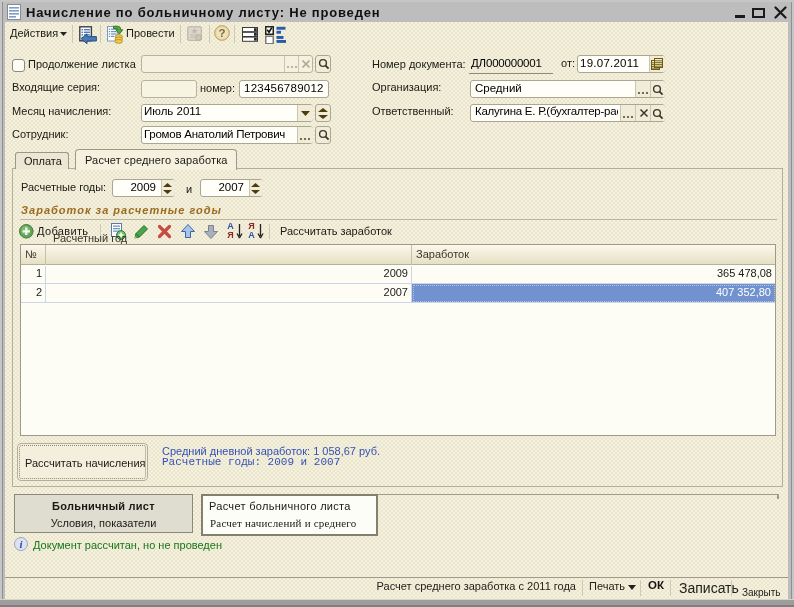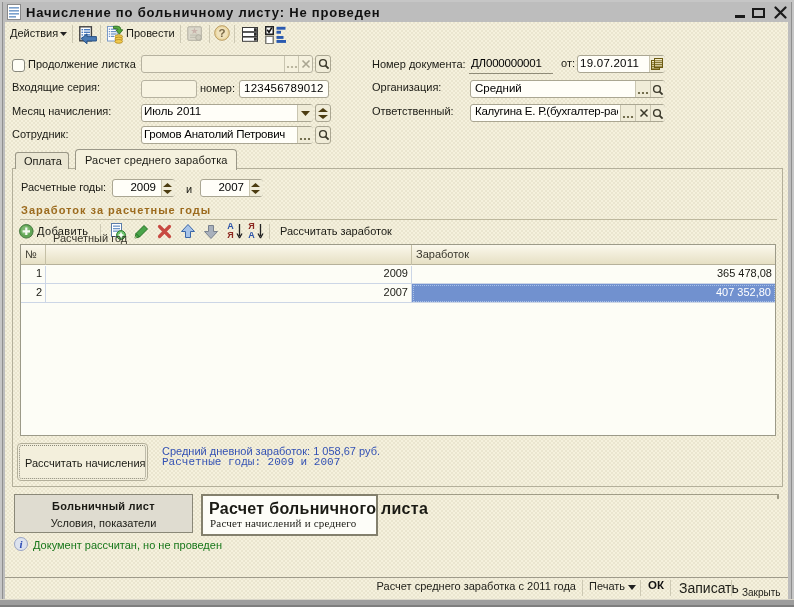--- a/index.html
+++ b/index.html
@@ -242,21 +242,21 @@
     </svg>
   <div class="lab" style="left:186px;top:183px;">и</div>
   <div class="fld" style="left:200px;top:179px;width:63px;height:18px;"></div>
   <div class="abs val" style="left:200px;top:181px;width:44px;text-align:right;">2007</div>
   <div class="abs" style="left:249px;top:180px;width:13px;height:16px;background:#f0ecd8;border-left:1px solid #c9c5b0;border-radius:0 2px 2px 0;"></div>
   <svg class="abs" style="left:251px;top:183px" width="9" height="11">
       <path d="M0 4 L9 4 L4.5 0 Z" fill="#4c3c10"></path>
       <path d="M0 7 L9 7 L4.5 11 Z" fill="#4c3c10"></path>
     </svg>
 
-  <div class="abs" style="left:21px;top:204px;font-size:11px;font-weight:bold;color:#9c6b1e;letter-spacing:1px;">Заработок за расчетные годы</div>
+  <div class="abs" style="left:21px;top:204px;font-size:11px;font-weight:bold;color:#9c6b1e;letter-spacing:1px;font-style:italic;">Заработок за расчетные годы</div>
   <div class="abs" style="left:20px;top:219px;width:757px;height:1px;background:#bcb79c;"></div>
 
   <svg class="abs" style="left:19px;top:224px" width="15" height="15" viewBox="0 0 15 15">
     <circle cx="7.3" cy="7.3" r="6.8" fill="#60a455" stroke="#40703a" stroke-width="0.9"></circle>
     <circle cx="6.6" cy="6.4" r="4.6" fill="#7cb870"></circle>
     <path d="M7.3 3.6 V11 M3.6 7.3 H11" stroke="#f4f8f2" stroke-width="2.2"></path>
   </svg>
   <div class="lab" style="left:37px;top:225px;font-size:11px;letter-spacing:0.35px;">Добавить</div>
   <div class="tsep" style="left:100px;top:224px;height:15px;"></div>
 
@@ -332,21 +332,21 @@
   <div class="lab" style="left:25px;top:457px;font-size:11px;">Рассчитать начисления</div>
   <div class="abs" style="left:162px;top:445px;font-size:11px;color:#3351b4;">Средний дневной заработок: 1 058,67 руб.</div>
   <div class="abs" style="left:162px;top:456px;font-size:11px;color:#3351b4;font-family:Liberation Mono, monospace;">Расчетные годы: 2009 и 2007</div>
 
   <div class="abs" style="left:378px;top:494px;width:400px;height:1px;background:#a09c86;"></div>
   <div class="abs" style="left:777px;top:494px;width:2px;height:5px;background:#a09c86;"></div>
   <div class="abs" style="left:14px;top:494px;width:179px;height:39px;background:#dfdcd0;border:1px solid #8a8878;box-sizing:border-box;"></div>
   <div class="abs" style="left:14px;top:500px;width:179px;font-size:11px;font-weight:bold;color:#1a1a14;text-align:center;letter-spacing:0.25px;">Больничный лист</div>
   <div class="abs" style="left:14px;top:517px;width:179px;font-size:11px;color:#1a1a14;text-align:center;">Условия, показатели</div>
   <div class="abs" style="left:201px;top:494px;width:177px;height:42px;background:#fdfdf8;border:2px solid #83806d;box-sizing:border-box;"></div>
-  <div class="abs" style="left:209px;top:500px;font-size:16px;font-weight:bold;color:#1a1a14;letter-spacing:0.3px;">Расчет больничного листа</div>
+  <div class="abs" style="left:209px;top:500px;font-size:11px;font-weight:normal;color:#1a1a14;letter-spacing:0.3px;">Расчет больничного листа</div>
   <div class="abs" style="left:210px;top:517px;font-size:11px;color:#1a1a14;letter-spacing:0.2px;font-family:Liberation Serif, serif;">Расчет начислений и среднего</div>
 
   <svg class="abs" style="left:14px;top:537px" width="14" height="14" viewBox="0 0 14 14">
     <circle cx="7" cy="7" r="6.5" fill="#dde3ee" stroke="#9aa4c4"></circle>
     <text x="7" y="11" font-family="Liberation Serif" font-size="11" font-style="italic" font-weight="bold" fill="#2a4ab4" text-anchor="middle">i</text>
   </svg>
   <div class="abs" style="left:33px;top:539px;font-size:11px;color:#17771a;">Документ рассчитан, но не проведен</div>
 
   <div class="abs" style="left:5px;top:577px;width:783px;height:1px;background:#9e9a8a;"></div>
 

